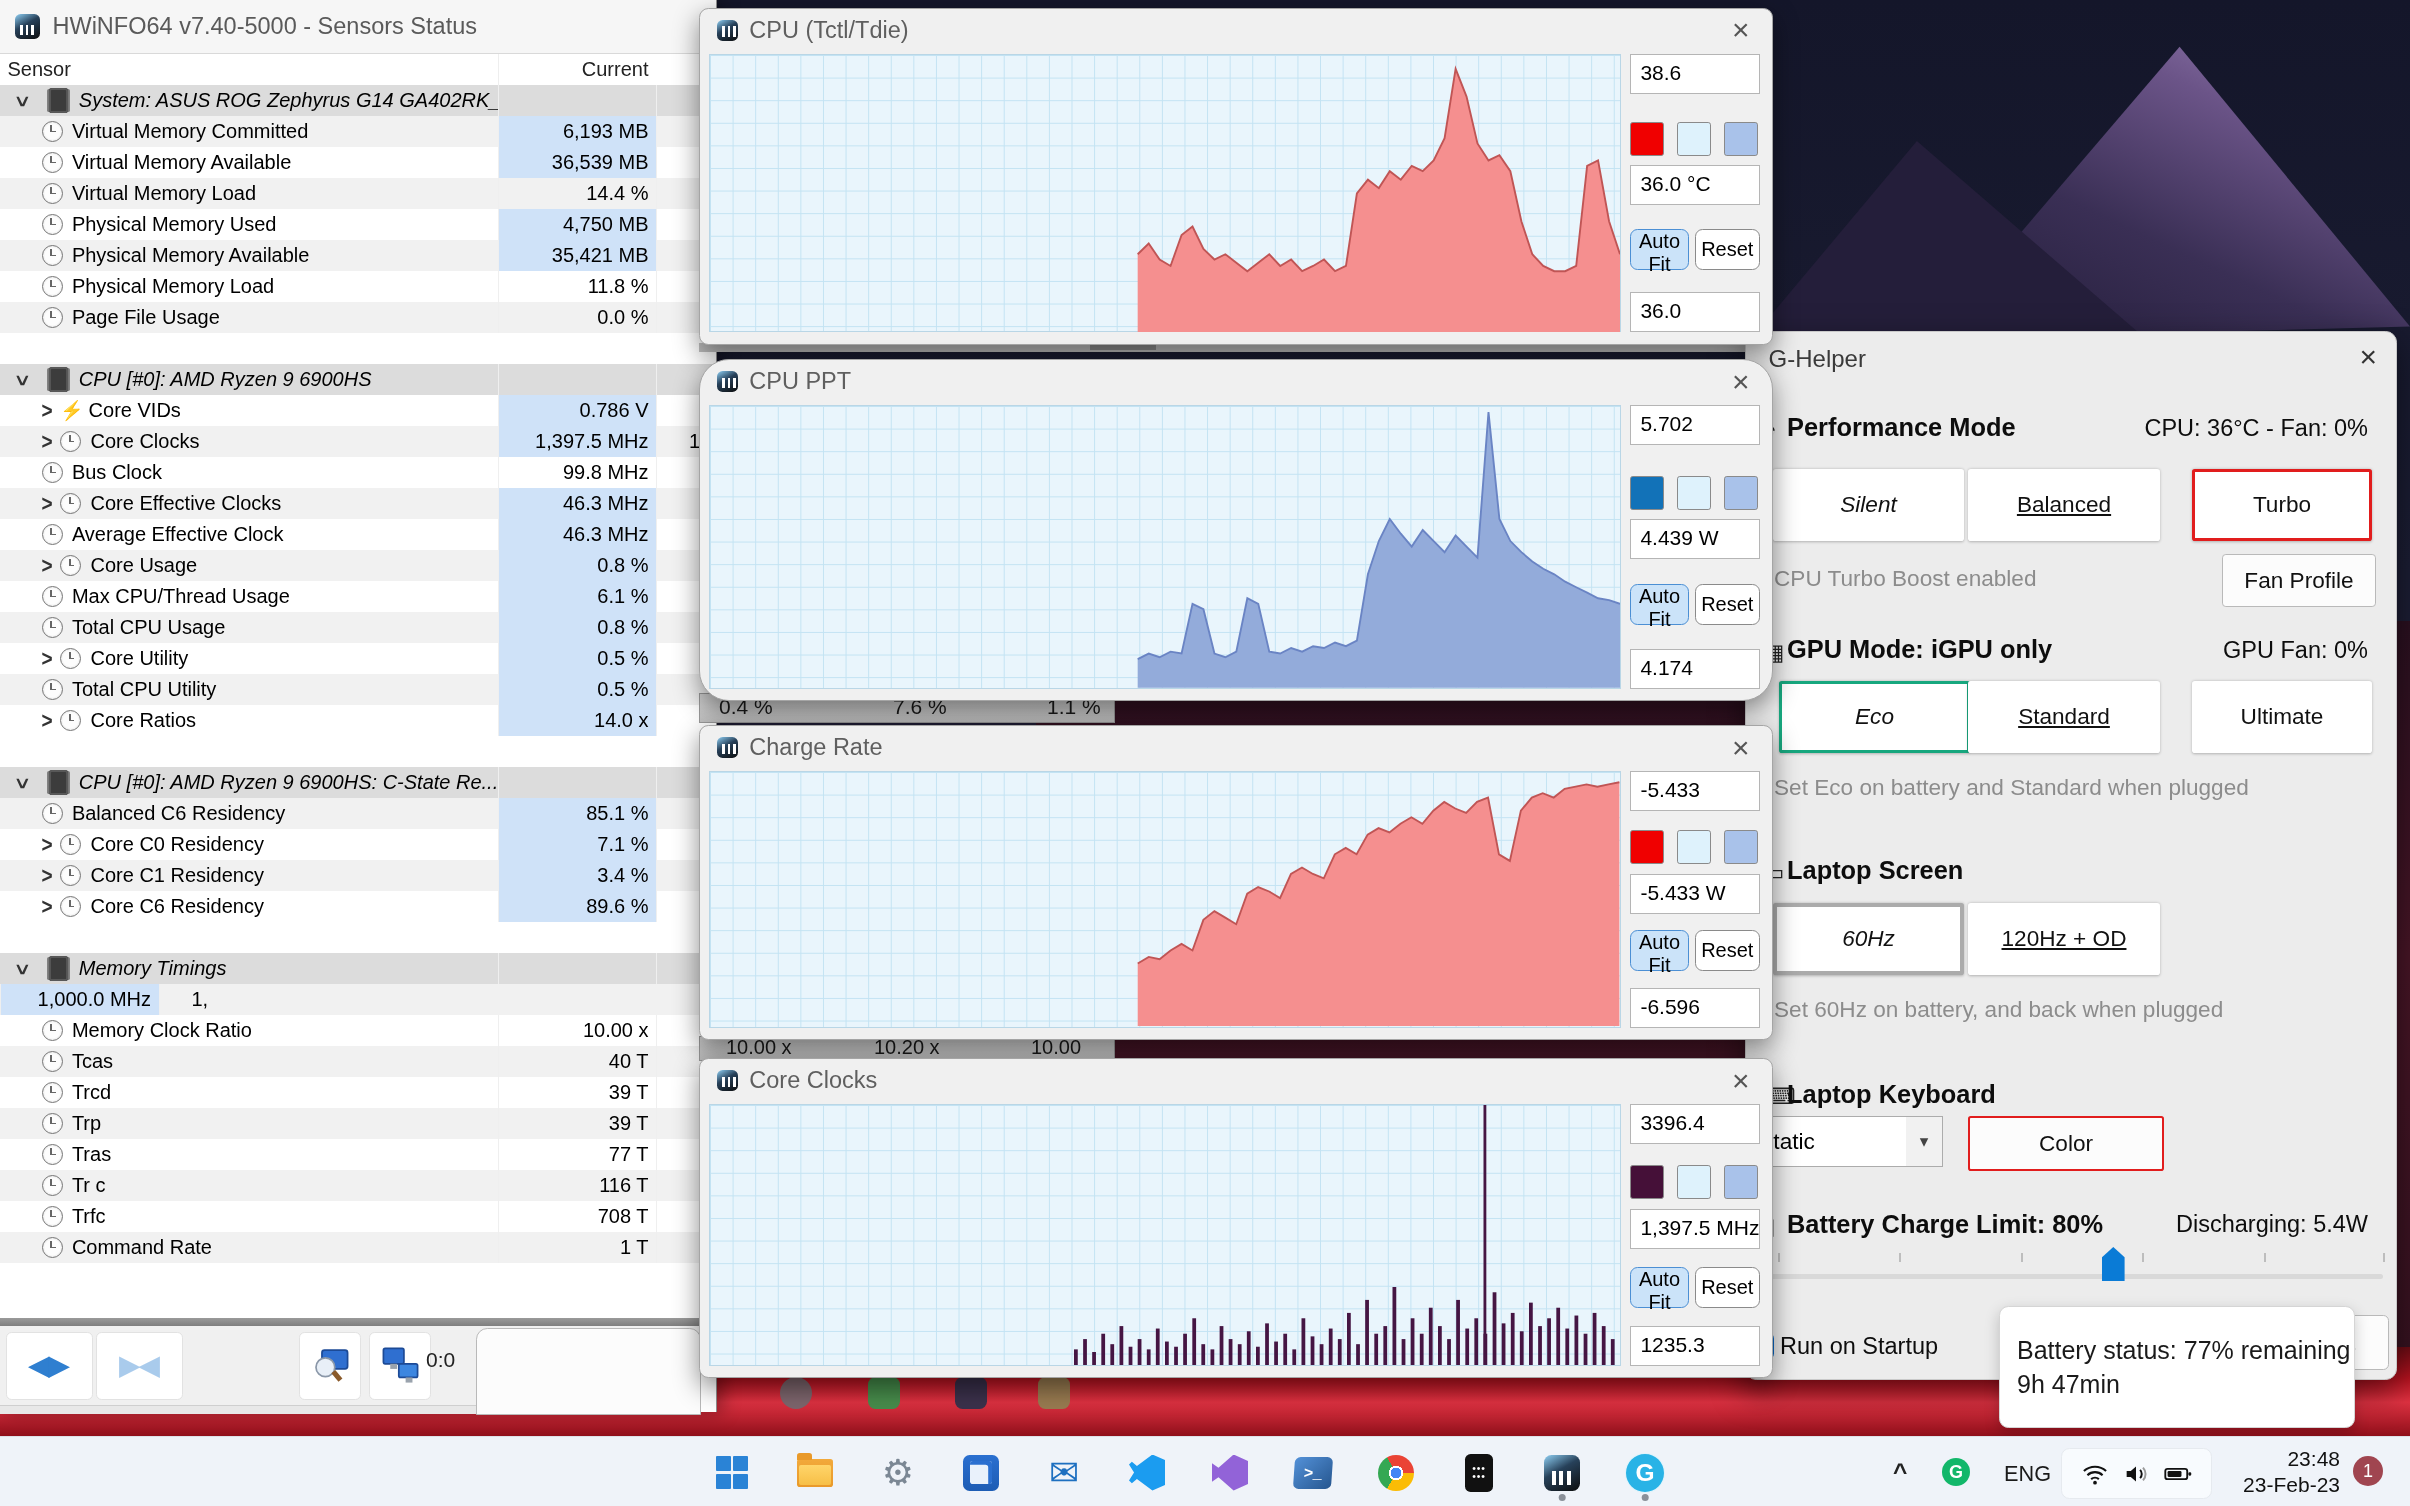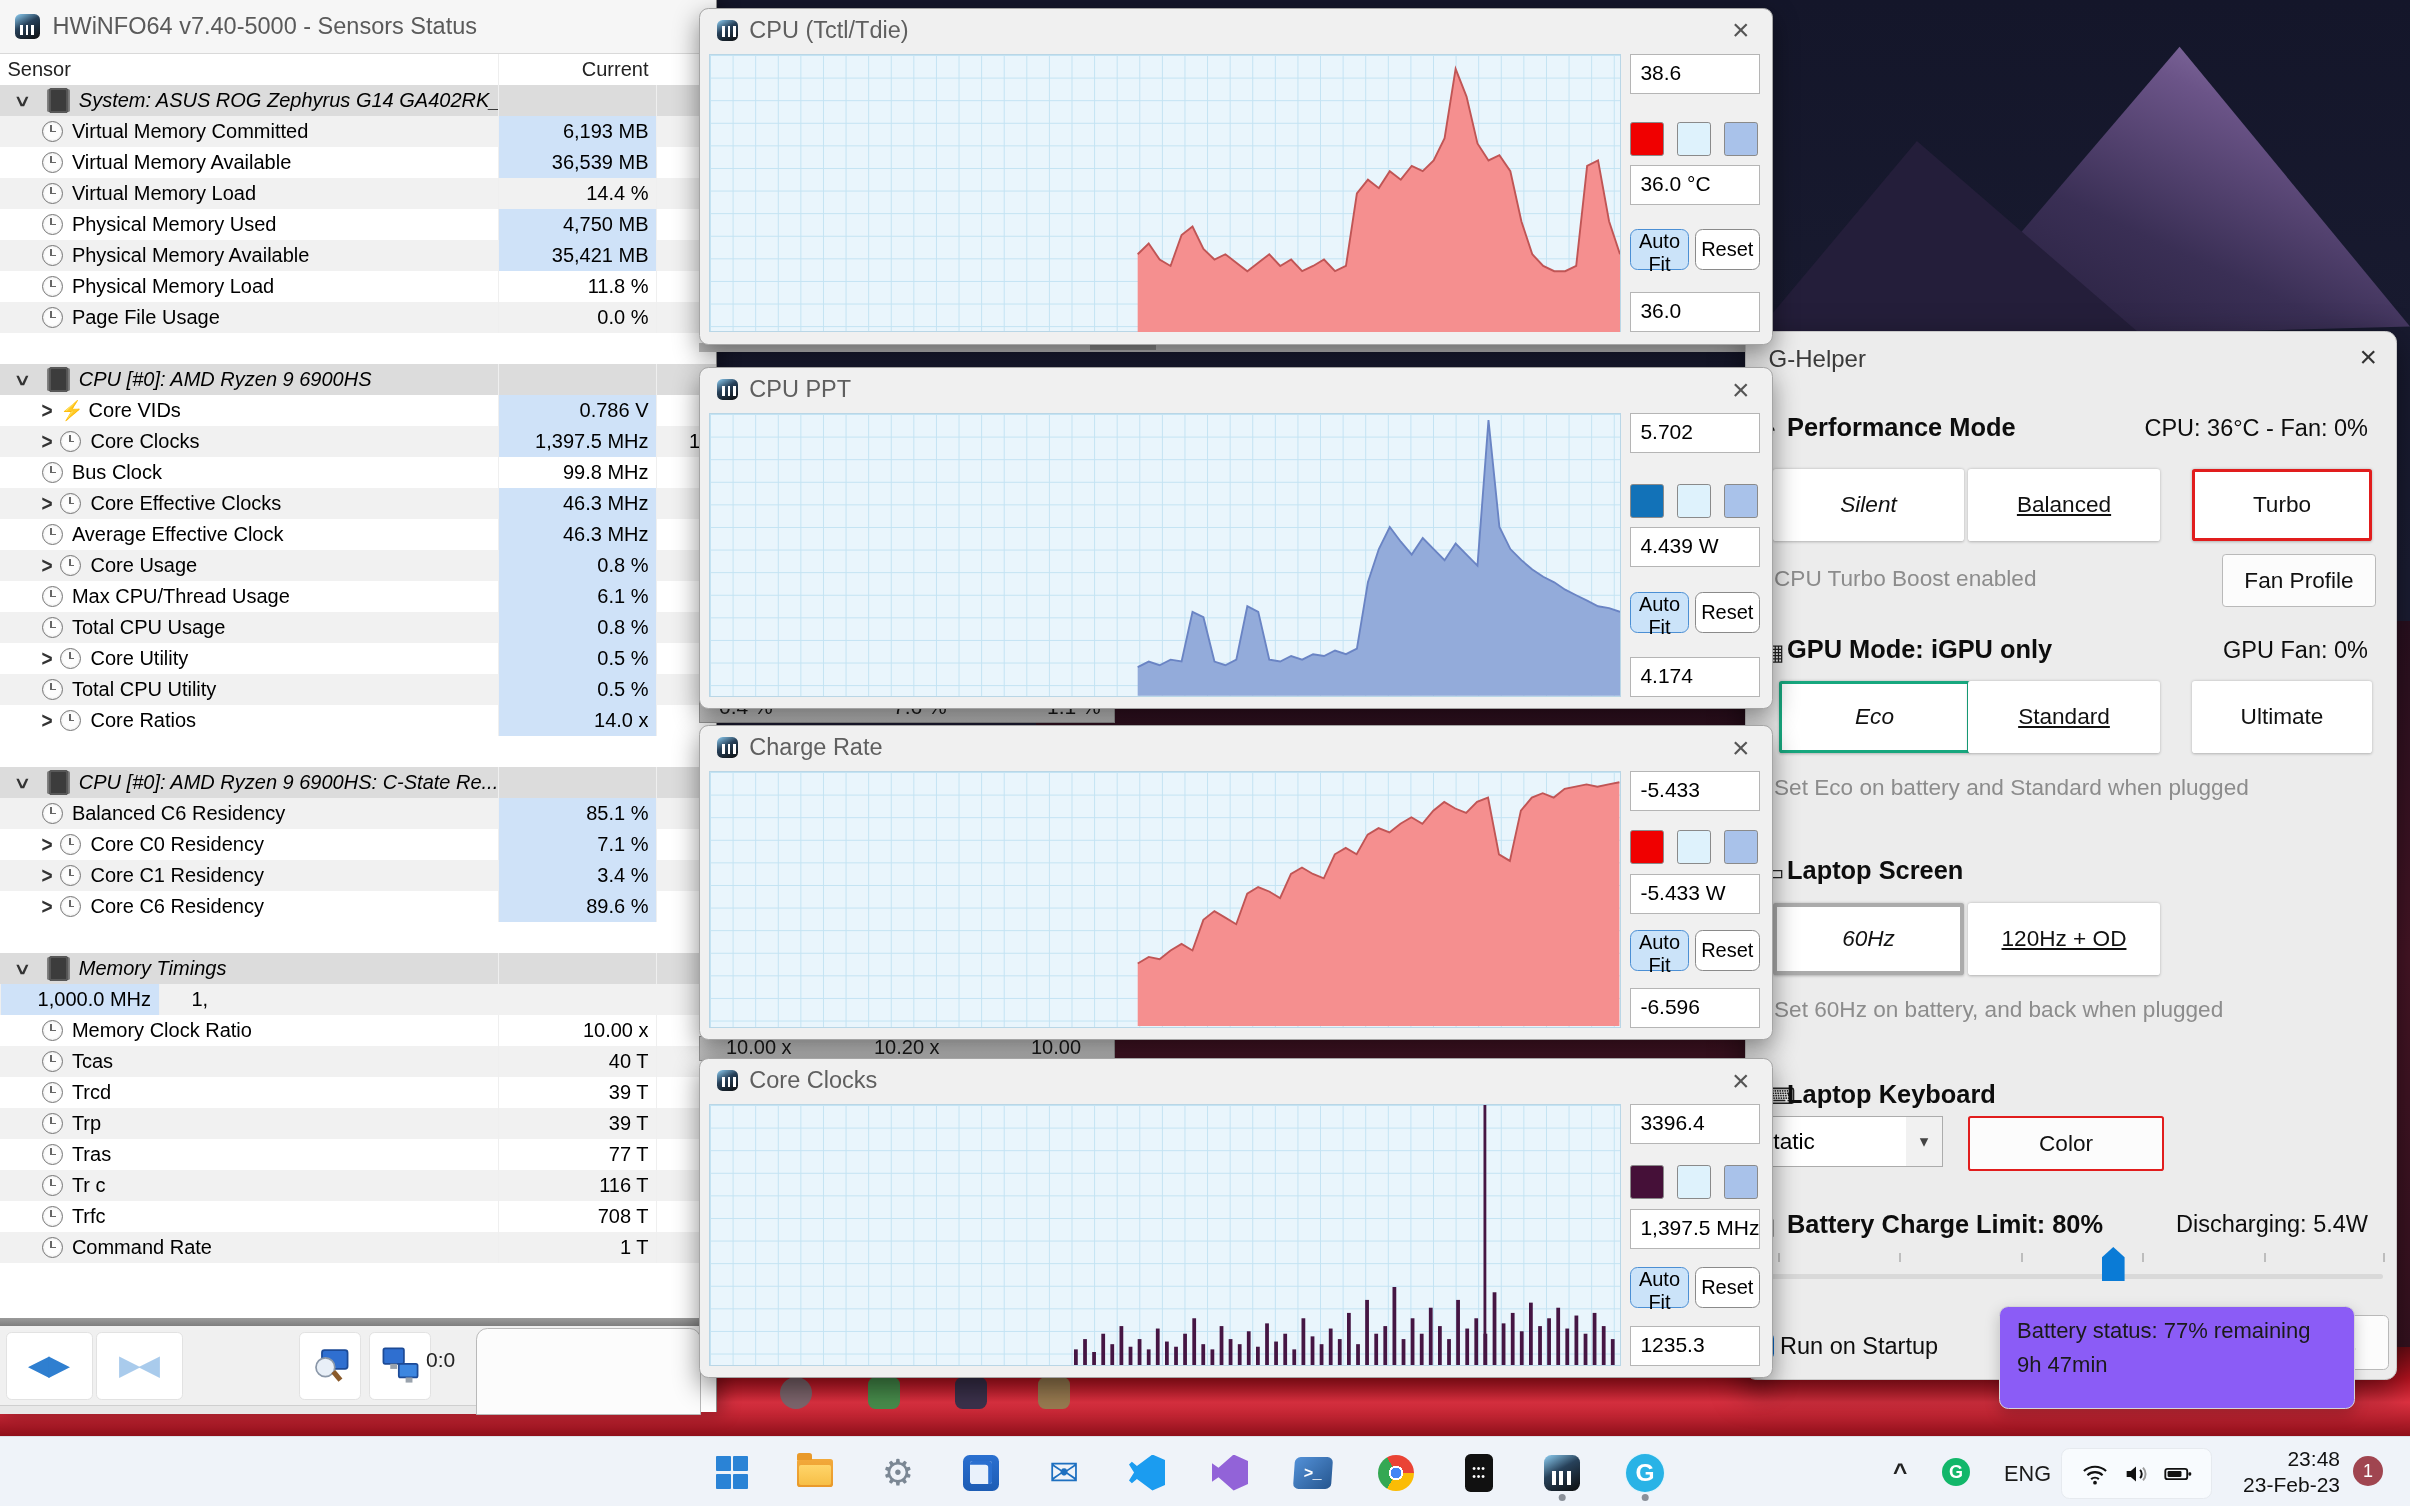--- a/index.html
+++ b/index.html
@@ -124,23 +124,23 @@
     font-size:22.6px;line-height:49px;padding-left:11.3px;box-sizing:border-box;}
   .gh-dd .arrow{position:absolute;right:0;top:0;width:36px;height:100%;background:#f1f1f1;
     text-align:center;color:#444;font-size:17px;line-height:49px;}
   .gh-track{position:absolute;left:11.3px;width:626px;height:4.7px;background:#d9d9d9;border-radius:2.8px;}
   .gh-tick{position:absolute;width:1.9px;height:8.5px;background:#bdbdbd;}
   .gh-thumb{position:absolute;width:22.6px;height:34px;background:#0a7bd6;
     clip-path:polygon(50% 0,100% 30%,100% 100%,0 100%,0 30%);}
   .gh-check{position:absolute;left:0;width:28px;height:28px;background:#0a66c2;border-radius:6.6px;
     color:#fff;font-size:19px;text-align:center;line-height:28px;}
   .gh-label{position:absolute;left:34px;font-size:23.5px;color:#0d0d0d;white-space:nowrap;}
-  .gh-tooltip{position:absolute;left:253px;top:974px;width:337px;height:94px;background:#8b5cf6;
-    border:0.9px solid #d5d5d5;border-radius:9.4px;box-shadow:0 5.6px 15px rgba(0,0,0,.2);padding:7px 0 0 17px;
-    font-size:22px;color:#1a1a1a;line-height:34px;z-index:5;}
+  .gh-tooltip{position:absolute;left:253px;top:974px;width:337px;height:94px;background:#ffffff;
+    border:0.9px solid #d5d5d5;border-radius:9.4px;box-shadow:0 5.6px 15px rgba(0,0,0,.2);padding:26px 0 0 17px;
+    font-size:25px;color:#1a1a1a;line-height:34px;z-index:5;}
 
   
   #taskbar{position:absolute;left:0;top:1436px;width:2411px;height:71px;background:#eff3f9;
     border-top:0.9px solid #dde1e8;z-index:50;}
   #tb-icons{position:absolute;left:712px;top:0;height:71px;display:flex;align-items:center;gap:43px;}
   .tb-icon{position:relative;width:40px;height:40px;display:flex;align-items:center;justify-content:center;}
   .tb-icon.running::after{content:"";position:absolute;left:50%;bottom:-8.5px;transform:translateX(-50%);
     width:6.6px;height:6.6px;border-radius:3.8px;background:#8a9099;}
   .ic-start-grid{display:grid;grid-template-columns:15px 15px;grid-template-rows:15px 15px;gap:2.8px;}
   .ic-start-grid b{background:#2a83d6;border-radius:0.9px;}
@@ -695,21 +695,21 @@
       <div class="gbox">36.0 °C</div>
       <div class="gsp2"></div>
       <div class="gbtns">
         <button class="gbtn gbtn-autofit">Auto Fit</button>
         <button class="gbtn gbtn-reset">Reset</button>
       </div>
       <div class="gsp3"></div>
       <div class="gbox">36.0</div>
     </div>
   </div>
-      <div class="gwin" style="top: 367px; height: 340px;">
+      <div class="gwin" style="top: 359px; height: 340px; border-radius: 30px;">
     <div class="gwin-title">
       <span class="hwico"></span>
       <span class="gwin-title-text">CPU PPT</span>
       <span class="gwin-close">×</span>
     </div>
     <div class="gwin-plot">
       <svg width="910" height="282" viewBox="0 0 966 299">
             <path d="M454.0,299 L454.0,268.5 L465.7,262.6 L477.3,266.5 L488.9,260.6 L500.6,262.6 L512.2,209.8 L523.8,215.6 L535.5,262.6 L547.1,266.5 L558.7,260.6 L570.4,203.9 L582.0,209.8 L593.7,260.6 L605.3,262.6 L616.9,256.7 L628.6,260.6 L640.2,254.8 L651.8,256.7 L663.5,250.9 L675.1,254.8 L686.7,248.9 L698.4,178.5 L710.0,143.2 L721.6,119.8 L733.3,135.4 L744.9,149.1 L756.6,131.5 L768.2,143.2 L779.8,155.0 L791.5,137.4 L803.1,149.1 L814.7,160.8 L826.4,6.3 L838.0,119.8 L849.6,143.2 L861.3,155.0 L872.9,164.8 L884.5,172.6 L896.2,178.5 L907.8,186.3 L919.5,192.2 L931.1,198.0 L942.7,203.9 L954.4,205.9 L966.0,209.8 L966,299 Z" fill="#93abda" stroke="none"></path>
             <polyline points="454.0,268.5 465.7,262.6 477.3,266.5 488.9,260.6 500.6,262.6 512.2,209.8 523.8,215.6 535.5,262.6 547.1,266.5 558.7,260.6 570.4,203.9 582.0,209.8 593.7,260.6 605.3,262.6 616.9,256.7 628.6,260.6 640.2,254.8 651.8,256.7 663.5,250.9 675.1,254.8 686.7,248.9 698.4,178.5 710.0,143.2 721.6,119.8 733.3,135.4 744.9,149.1 756.6,131.5 768.2,143.2 779.8,155.0 791.5,137.4 803.1,149.1 814.7,160.8 826.4,6.3 838.0,119.8 849.6,143.2 861.3,155.0 872.9,164.8 884.5,172.6 896.2,178.5 907.8,186.3 919.5,192.2 931.1,198.0 942.7,203.9 954.4,205.9 966.0,209.8" fill="none" stroke="#6a84c4" stroke-width="2"></polyline>
           </svg>

